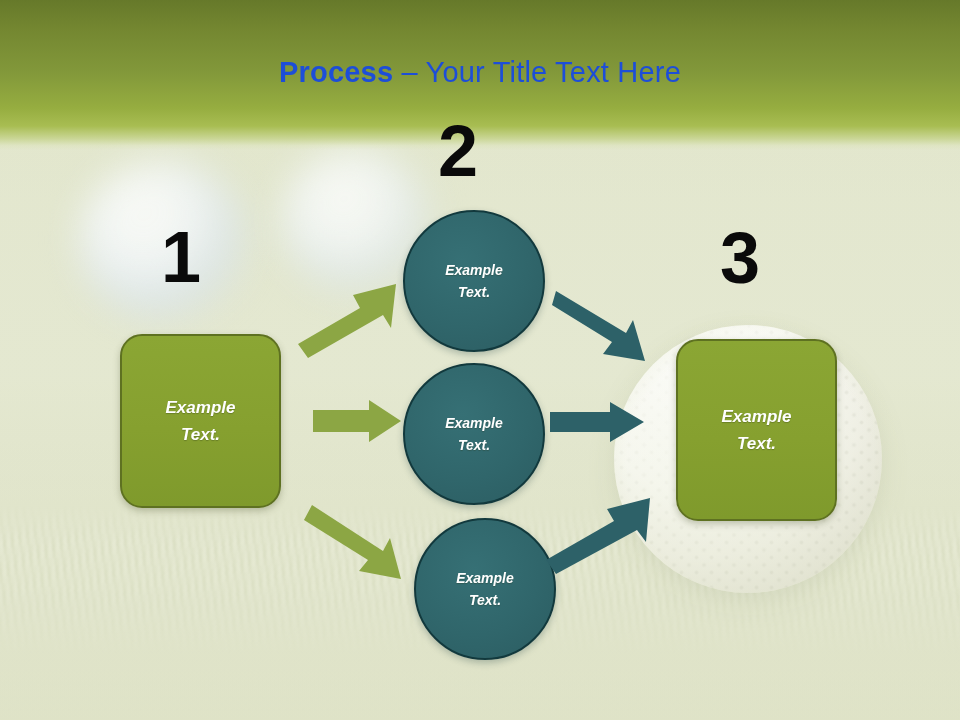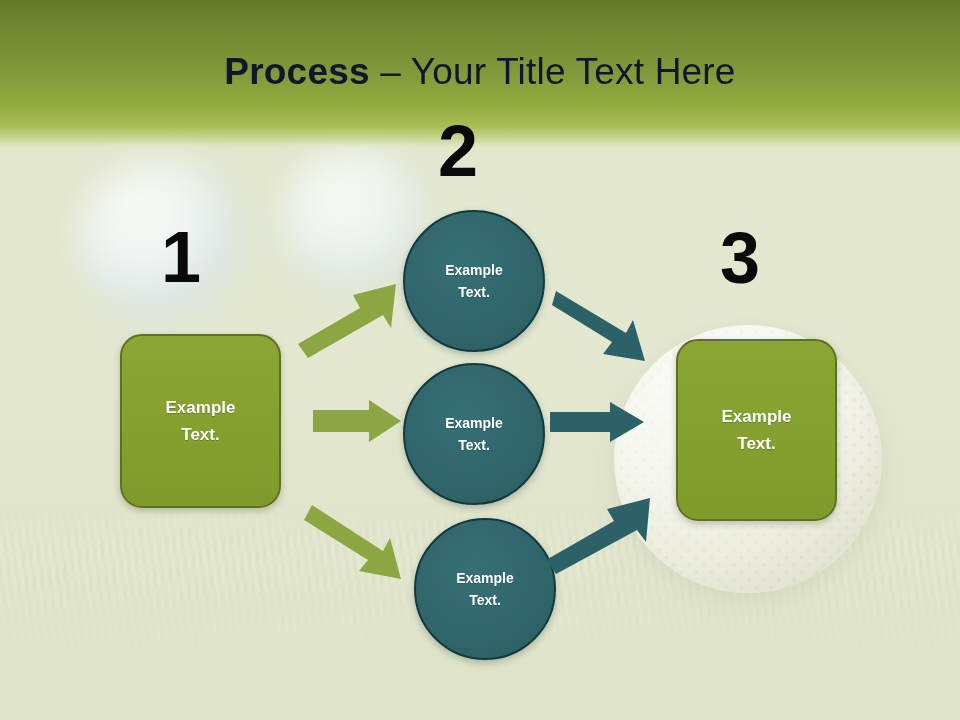--- a/index.html
+++ b/index.html
@@ -134,22 +134,22 @@
       #a8bd52 84%,
       rgba(190,206,124,.72) 92%,
       rgba(214,224,170,.30) 97%,
       rgba(226,230,203,0) 100%);
   }
   .title {
     position: absolute;
     left: 0; top: 50px;
     width: 960px;
     text-align: center;
-    color: #0f172a;
-    font-size: 37px;
+    color: #1d4ed8;
+    font-size: 29px;
     line-height: 44px;
     letter-spacing: .2px;
     white-space: nowrap;
   }
   .title .t-bold { font-weight: bold; }
   .title .t-light { font-weight: normal; }
 
   
   .step-num {
     position: absolute;
@@ -172,20 +172,21 @@
     box-shadow: 0 3px 7px rgba(70,80,40,.30);
     display: flex;
     align-items: center;
     justify-content: center;
   }
   .box.left  { left: 120px; top: 334px; width: 157px; height: 170px; }
   .box.right { left: 676px; top: 339px; width: 157px; height: 178px; }
   .box-label, .circle-label {
     color: #ffffff;
     font-weight: bold;
+    font-style: italic;
     font-size: 17px;
     line-height: 27px;
     text-align: center;
     white-space: pre-line;
     text-shadow: 0 1px 1px rgba(40,50,20,.30);
   }
 
   
   .circle {
     position: absolute;

